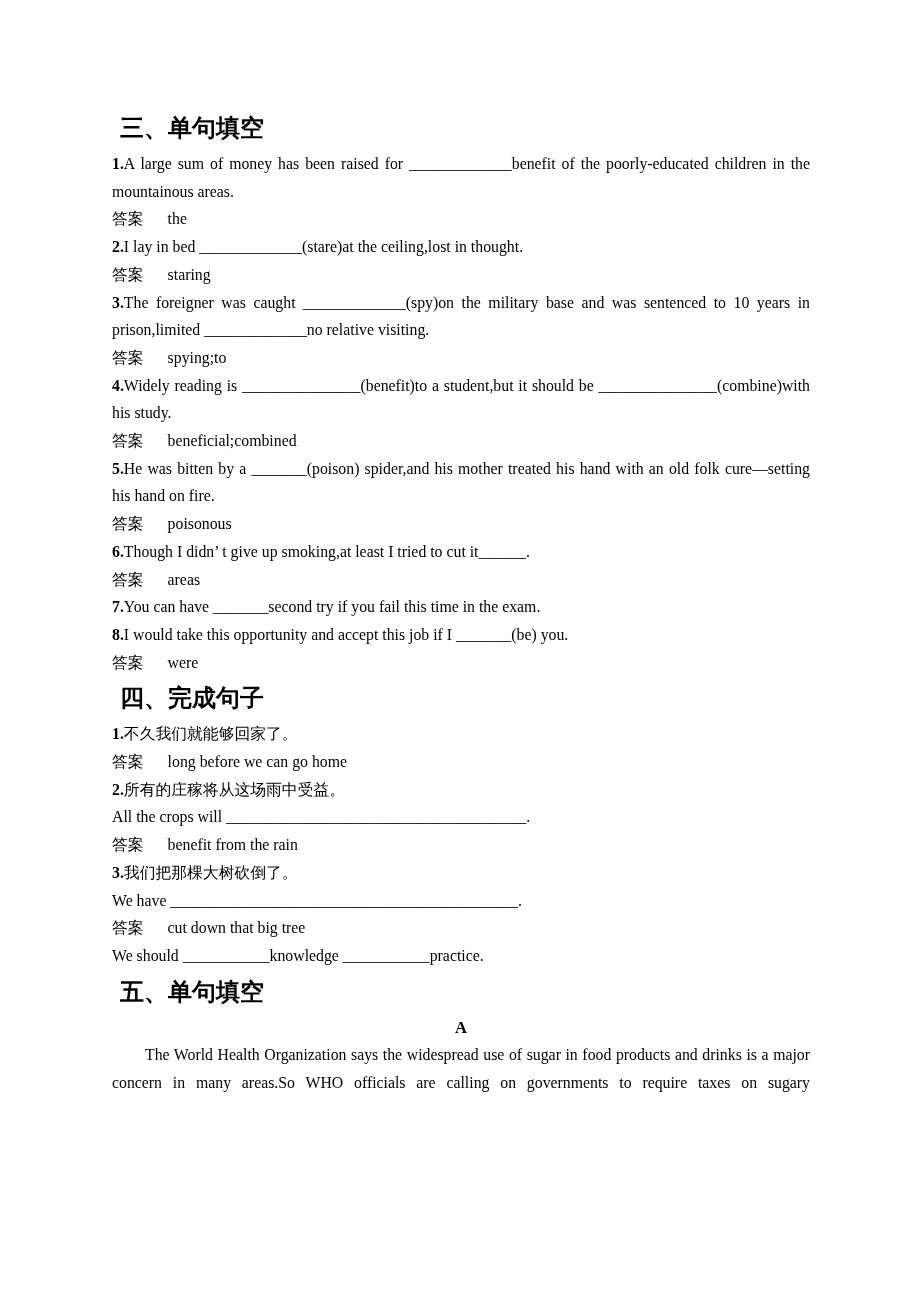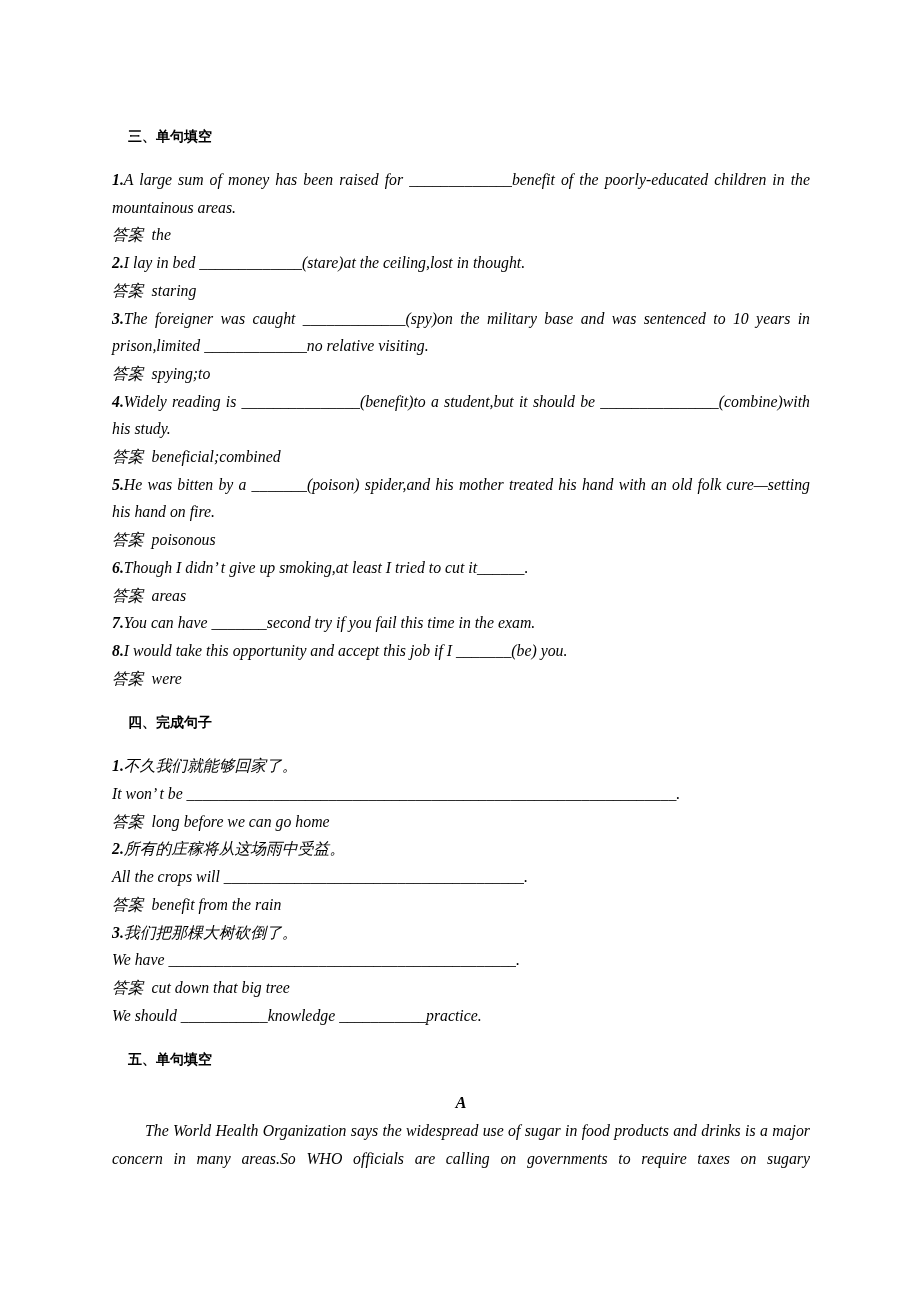--- a/index.html
+++ b/index.html
@@ -8,32 +8,32 @@
     width: 920px;
     min-height: 1302px;
     box-sizing: border-box;
     background: #ffffff;
     color: #000000;
     padding: 106px 110px 60px 112px;
     font-family: "Liberation Serif", "DejaVu Serif", serif;
     font-size: 15.8px;
     line-height: 27.7px;
   }
-  p { margin: 0; font-style: italic; }
+  p { margin: 0; }
   .sec-heading {
     font-family: "Liberation Sans", "DejaVu Sans", sans-serif;
-    font-size: 14px;
+    font-size: 24px;
     font-weight: bold;
     line-height: 28px;
-    margin: 16px;
+    margin: 8px;
   }
   .fill { text-align: justify; }
   .num { font-weight: bold; }
   .answer-line { text-align: left; }
-  .ans-label { margin-right: 8px; }
+  .ans-label { margin-right: 24px; }
   .passage-label { text-align: center; font-weight: bold; font-size: 16.5px; }
   .para {
     text-indent: 33px;
     text-align: justify;
     text-align-last: justify;
   }
 </style>
 </head>
 <body>
 
@@ -60,21 +60,20 @@
   <p class="answer-line"><span class="ans-label">答案</span><span>areas</span></p>
 
   <p class="fill"><span class="num">7.</span><span>You can have _______second try if you fail this time in the exam.</span></p>
 
   <p class="fill"><span class="num">8.</span><span>I would take this opportunity and accept this job if I _______(be) you.</span></p>
   <p class="answer-line"><span class="ans-label">答案</span><span>were</span></p>
 
   <h2 class="sec-heading">四、完成句子</h2>
 
   <p class="fill"><span class="num">1.</span><span>不久我们就能够回家了。</span></p>
-  <p class="fill"><span>It won’ t be ______________________________________________________________.</span></p>
   <p class="answer-line"><span class="ans-label">答案</span><span>long before we can go home</span></p>
 
   <p class="fill"><span class="num">2.</span><span>所有的庄稼将从这场雨中受益。</span></p>
   <p class="fill"><span>All the crops will ______________________________________.</span></p>
   <p class="answer-line"><span class="ans-label">答案</span><span>benefit from the rain</span></p>
 
   <p class="fill"><span class="num">3.</span><span>我们把那棵大树砍倒了。</span></p>
   <p class="fill"><span>We have ____________________________________________.</span></p>
   <p class="answer-line"><span class="ans-label">答案</span><span>cut down that big tree</span></p>
 

